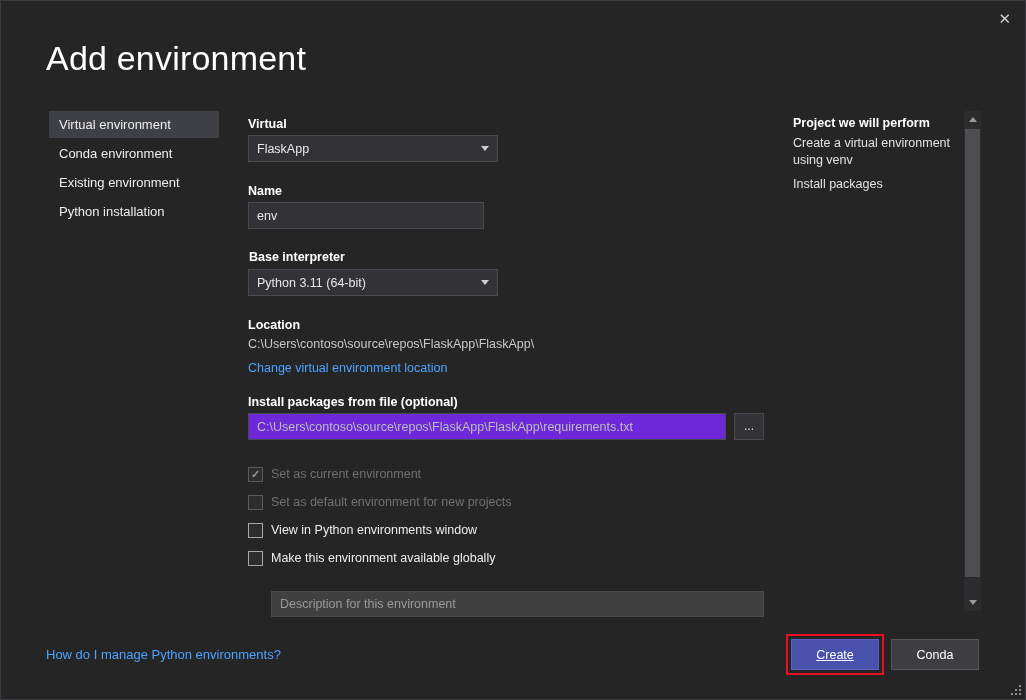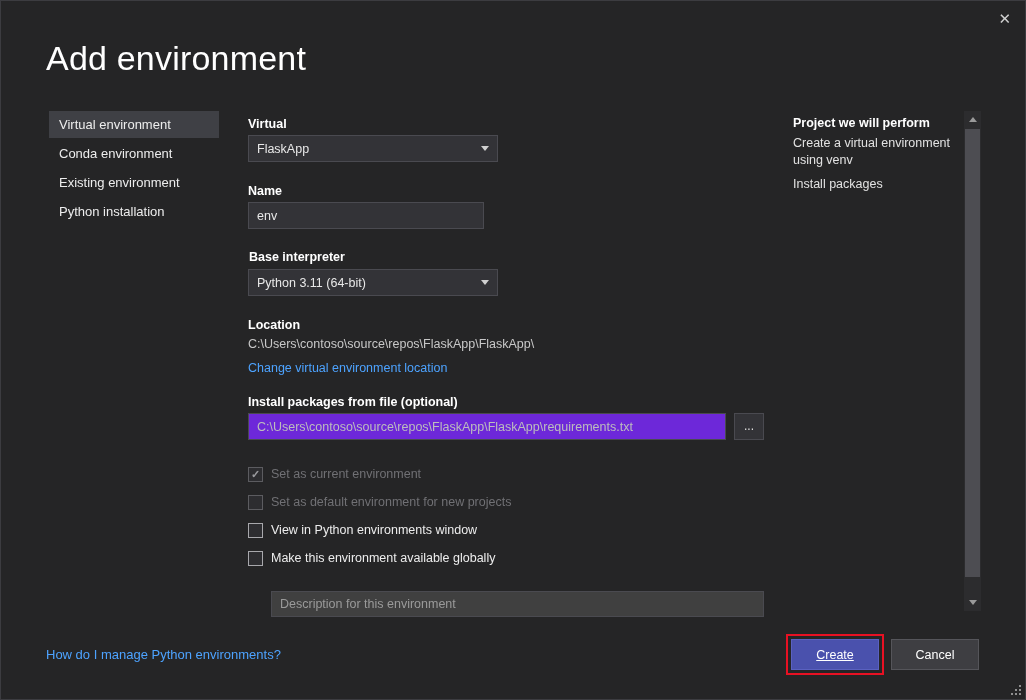--- a/index.html
+++ b/index.html
@@ -156,21 +156,21 @@
     <div class="sb-arrow" style="top:483px;">
         <span class="tri-down"></span>
       </div>
   </div>
 
   <a class="link help-link" style="color: rgb(77, 163, 255);">How do I manage Python environments?</a>
 
   <div class="create-wrap" style="border-color: rgb(232, 17, 35);">
     <div class="btn btn-create" style="background: rgb(74, 81, 173); text-decoration: underline;">Create</div>
   </div>
-  <div class="btn btn-cancel">Cancel</div>
+  <div class="btn btn-cancel">Conda</div>
 
   <svg class="resize-grip" width="14" height="14">
     <g fill="#8f8f8f">
       <rect x="11" y="11" width="2" height="2"></rect>
       <rect x="11" y="7" width="2" height="2"></rect>
       <rect x="7" y="11" width="2" height="2"></rect>
       <rect x="11" y="3" width="2" height="2"></rect>
       <rect x="7" y="7" width="2" height="2"></rect>
       <rect x="3" y="11" width="2" height="2"></rect>
     </g>

